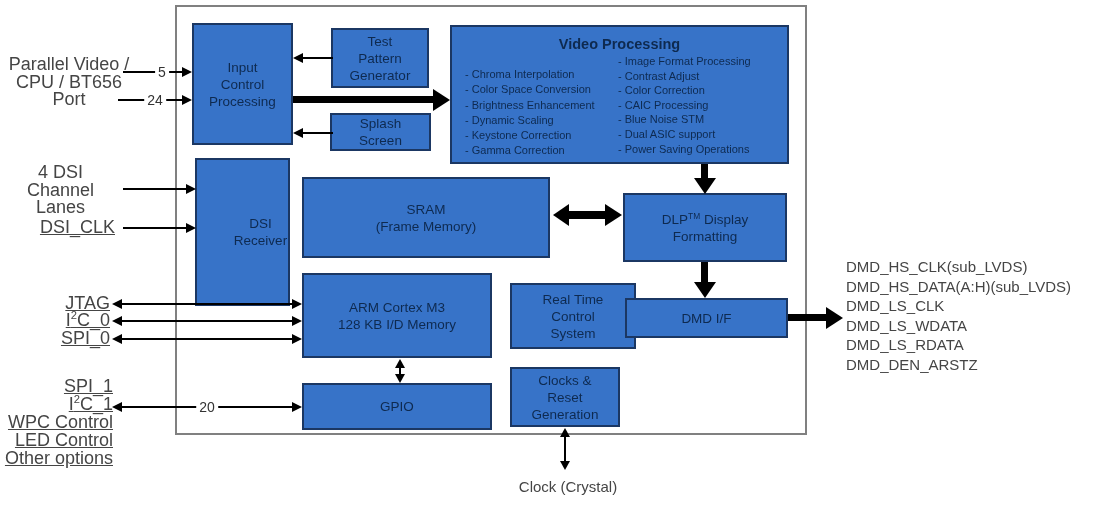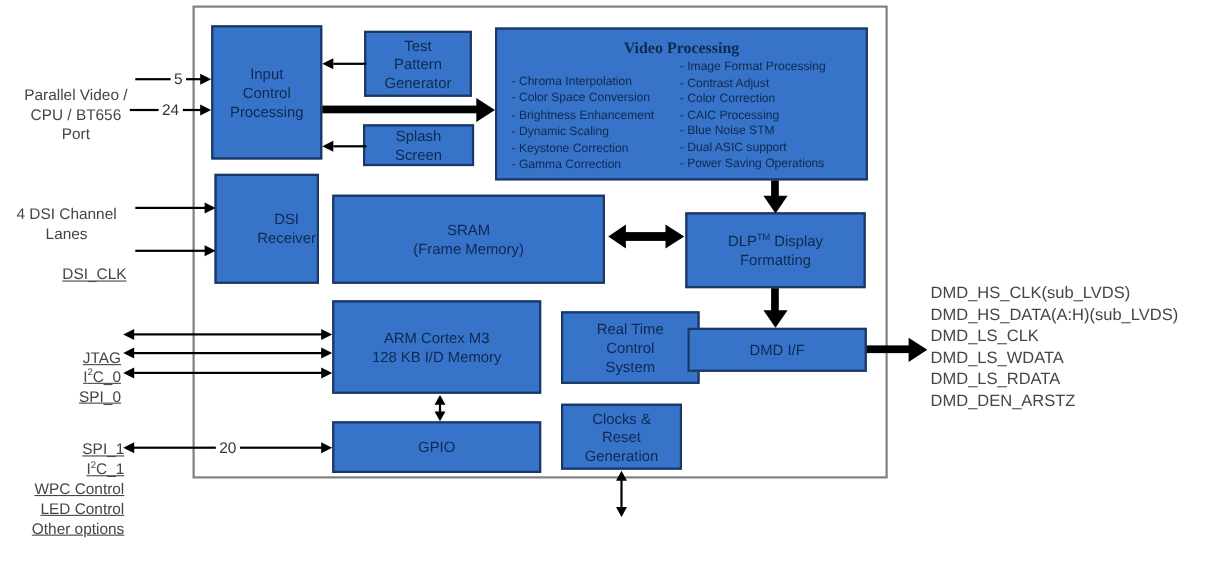--- a/index.html
+++ b/index.html
@@ -21,26 +21,26 @@
   }
   .block{
     position:absolute;background:var(--block-fill);
     border:2px solid var(--block-border);box-sizing:border-box;
     color:var(--block-text);font-size:13.5px;line-height:17px;
     display:flex;flex-direction:column;align-items:center;justify-content:center;
     text-align:center;
   }
   .block.vp{display:block;position:absolute;}
   .vp-title{position:absolute;top:9px;left:0;right:0;text-align:center;
-    font-weight:bold;font-size:14.5px;color:var(--block-text);font-family:Liberation Serif, serif;}
+    font-weight:bold;font-size:14.5px;color:var(--block-text);}
   .vp-col{position:absolute;font-size:11px;color:var(--block-text);
     text-align:left;white-space:nowrap;}
   .vp-col.left{left:13px;top:40px;line-height:15.3px;}
   .vp-col.right{left:166px;top:27px;line-height:14.6px;}
-  .lbl{position:absolute;color:var(--label-text);font-size:14px;line-height:17.5px;margin-top:22px;}
+  .lbl{position:absolute;color:var(--label-text);font-size:18px;line-height:17.5px;}
   .lbl.center{text-align:center;}
   .lbl.right{text-align:right;text-decoration:underline;}
   .rlabels{position:absolute;color:var(--label-text);font-size:15px;line-height:19.5px;white-space:nowrap;}
   .blabels{position:absolute;color:var(--label-text);font-size:15px;line-height:19px;text-align:center;}
   .line-h{position:absolute;height:2px;background:var(--arrow);}
   .line-v{position:absolute;width:2px;background:var(--arrow);}
   .head{position:absolute;width:0;height:0;}
   .head.r{border-left:10px solid var(--arrow);border-top:5px solid transparent;border-bottom:5px solid transparent;}
   .head.l{border-right:10px solid var(--arrow);border-top:5px solid transparent;border-bottom:5px solid transparent;}
   .head.u{border-bottom:9px solid var(--arrow);border-left:5px solid transparent;border-right:5px solid transparent;}
@@ -93,21 +93,21 @@
     <div>- Image Format Processing</div>
     <div>- Contrast Adjust</div>
     <div>- Color Correction</div>
     <div>- CAIC Processing</div>
     <div>- Blue Noise STM</div>
     <div>- Dual ASIC support</div>
     <div>- Power Saving Operations</div>
   </div>
 </div>
 
-<div class="block" style="left:195px;top:158px;width:95px;height:100px;padding-left:36px;">
+<div class="block" style="left:195px;top:158px;width:95px;height:148px;padding-left:36px;">
   <div>DSI</div>
   <div>Receiver</div>
 </div>
 
 <div class="block" style="left:302px;top:177px;width:248px;height:81px;">
   <div>SRAM</div>
   <div>(Frame Memory)</div>
 </div>
 
 <div class="block" style="left:623px;top:193px;width:164px;height:69px;">
@@ -170,20 +170,21 @@
 <div class="rlabels" style="left:846px;top:257px;">
   <div>DMD_HS_CLK(sub_LVDS)</div>
   <div>DMD_HS_DATA(A:H)(sub_LVDS)</div>
   <div>DMD_LS_CLK</div>
   <div>DMD_LS_WDATA</div>
   <div>DMD_LS_RDATA</div>
   <div>DMD_DEN_ARSTZ</div>
 </div>
 
 <div class="blabels" style="left:488px;top:477px;width:160px;">
+  <div>Clock (Crystal)</div>
 </div>
 
 <div>
   <div class="line-h" style="left:123px;top:71px;width:60px;"></div>
   <div class="head r" style="left:182px;top:67px;"></div>
 </div>
 <div class="wire-label" style="left:162px;top:72px;">5</div>
 
 <div>
   <div class="line-h" style="left:118px;top:99px;width:65px;"></div>

